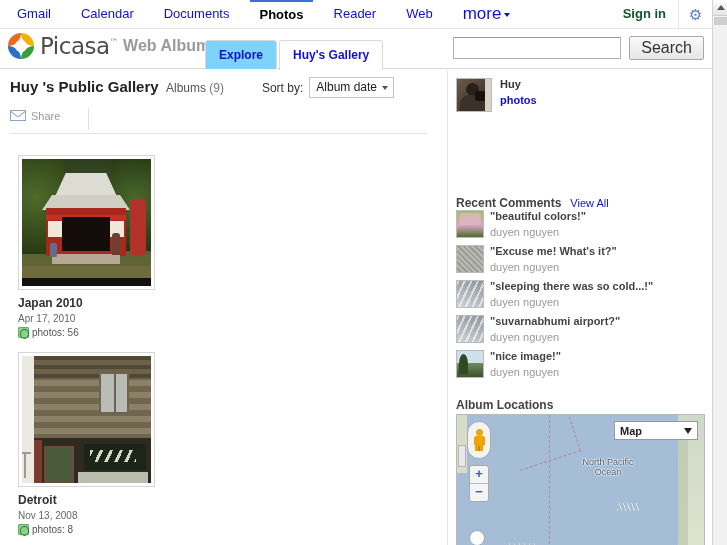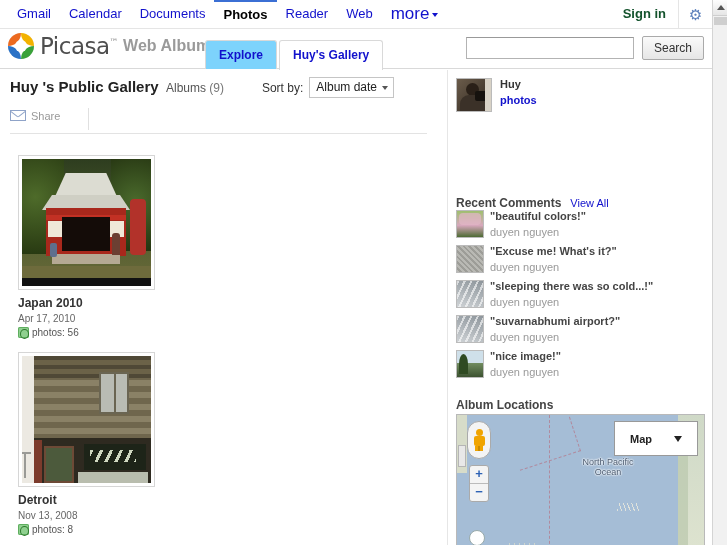--- a/index.html
+++ b/index.html
@@ -9,21 +9,21 @@
     font-family:"Liberation Sans", sans-serif;
     font-size:12px; color:#222; background:#fff;
   }
   .page { position:relative; width:727px; height:545px; background:#fff; }
 
   
   .gbar {
     position:absolute; left:0; top:0; width:712px; height:29px;
     background:#fff; border-bottom:1px solid #e5e5e5;
   }
-  .gbar-links { position:absolute; left:8px; top:0; height:28px; display:flex; align-items:center; gap:0; }
+  .gbar-links { position:absolute; left:8px; top:0; height:28px; display:flex; align-items:center; gap:12px; }
   .gbar-link {
     font-size:13px; color:#11c; text-decoration:none; padding:0 9px; line-height:28px;
     white-space:nowrap; cursor:pointer;
   }
   .gbar-link.active {
     color:#000; font-weight:bold; text-decoration:none;
     border-top:3px solid #3b6fd4; margin-top:-1px; line-height:26px;
   }
   .gbar-more { font-size:17px; color:#11c; padding:3px 9px; line-height:28px; cursor:pointer; }
   .caret { display:inline-block; width:0;height:0; margin-left:3px; vertical-align:middle;
@@ -56,21 +56,21 @@
     border:1px solid #d9d9d9; border-bottom:none; background:#7dd3fc;
     border-radius:3px 3px 0 0; margin-right:2px; cursor:pointer; line-height:14px;
   }
   .ptab.sel { background:#fff; color:#11c; position:relative; top:1px; padding-bottom:8px; }
   .psearch { position:absolute; right:8px; top:7px; display:flex; align-items:center; }
   .psearch input {
     width:168px; height:22px; border:1px solid #b3b3b3; border-top-color:#999; padding:2px 4px;
     font-size:12px; font-family:"Liberation Sans", sans-serif; outline:none;
   }
   .psearch button {
-    margin-left:8px; height:24px; padding:0 11px; font-size:12px;
+    margin-left:8px; height:24px; padding:0 11px; font-size:16px;
     font-family:"Liberation Sans", sans-serif; color:#333;
     background:linear-gradient(#fafafa,#e6e6e6); border:1px solid #aaa; border-radius:2px; cursor:pointer;
   }
 
   
   .main { position:absolute; left:0; top:70px; width:447px; height:475px; background:#fff; }
   .title-row { position:absolute; left:10px; top:8px; right:8px; height:22px; }
   .g-title { font-size:15px; font-weight:bold; color:#222; }
   .g-sub { font-size:12px; color:#555; margin-left:4px; }
   .g-count { font-size:12px; color:#777; }
@@ -205,23 +205,23 @@
   .pg-head{ position:absolute; left:2.5px; top:0; width:7px; height:7px; border-radius:50%; background:#f0a400; }
   .pg-body{ position:absolute; left:0.5px; top:7px; width:11px; height:10px; background:#f0a400; border-radius:2px; }
   .pg-legs{ position:absolute; left:2px; top:17px; width:8px; height:5px; background:#f0a400; }
   .pg-legs:after{content:"";position:absolute;left:3px;top:0;width:2px;height:5px;background:#c98a00;}
   .zoomctl { position:absolute; left:12px; top:50px; width:20px; background:#f4f4f4;
              border:1px solid #aaa; border-radius:3px; }
   .zoomctl div { height:17px; line-height:16px; text-align:center; font-size:13px; color:#2d62b5;
                  font-weight:bold; cursor:pointer; }
   .zoomctl .zsep { height:1px; padding:0; line-height:0; background:#bbb; }
   .map-track { position:absolute; left:1px; top:30px; width:8px; height:22px; background:#e8e8e8; border:1px solid #b5b5b5;}
-  .maptype { position:absolute; right:6px; top:6px; width:84px; height:35px; background:#fff;
+  .maptype { position:absolute; right:6px; top:6px; width:84px; height:19px; background:#fff;
              border:1px solid #999; display:flex; align-items:center; justify-content:space-between;
-             padding:0 15px; font-size:11px; font-weight:bold; color:#222; cursor:pointer; }
+             padding:0 5px; font-size:11px; font-weight:bold; color:#222; cursor:pointer; }
   .maptype .tri { width:0;height:0;border-left:4px solid transparent;border-right:4px solid transparent;border-top:6px solid #222;}
   .map-marker { position:absolute; left:12px; bottom:18px; width:16px; height:16px; border-radius:50%;
                 background:#fff; border:1px solid #9aa; }
 
   
   .vsb { position:absolute; right:0; top:0; width:15px; height:545px; background:#f1f1f1; border-left:1px solid #d4d4d4; }
   .vsb-up { width:15px; height:16px; background:linear-gradient(#fdfdfd,#e6e6e6); border-bottom:1px solid #cfcfcf;
             display:flex; align-items:center; justify-content:center; cursor:pointer; }
   .vsb-up i { width:0;height:0;border-left:4px solid transparent;border-right:4px solid transparent;border-bottom:5px solid #555;}
   .vsb-thumb{ position:absolute; left:1px; top:17px; width:13px; height:8px; background:#cfcfcf; }

